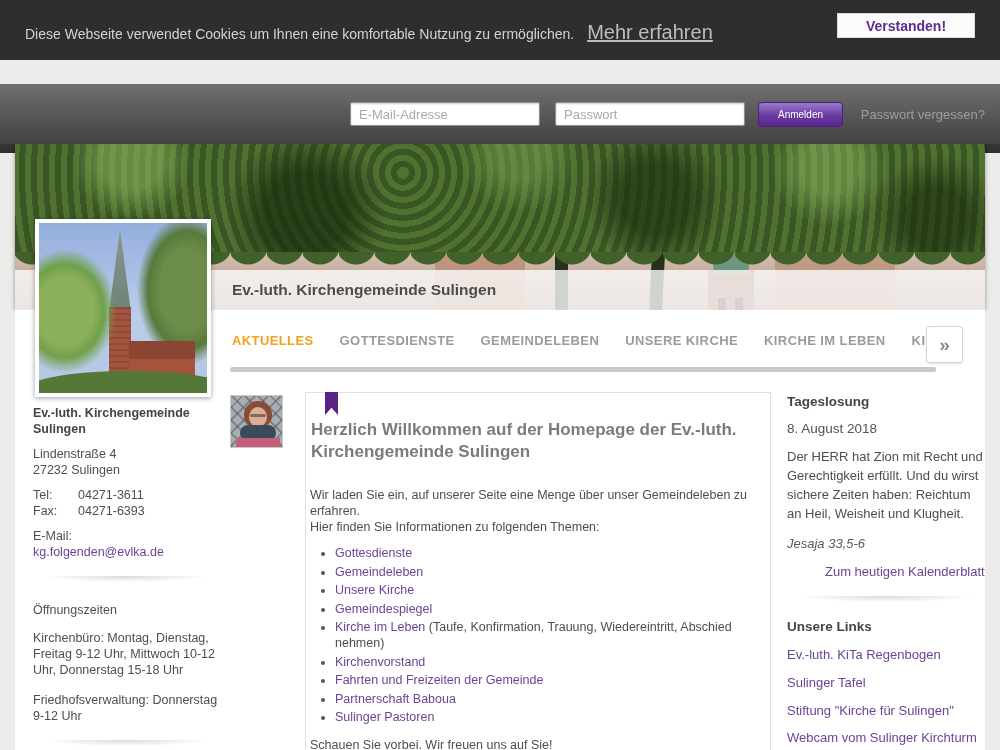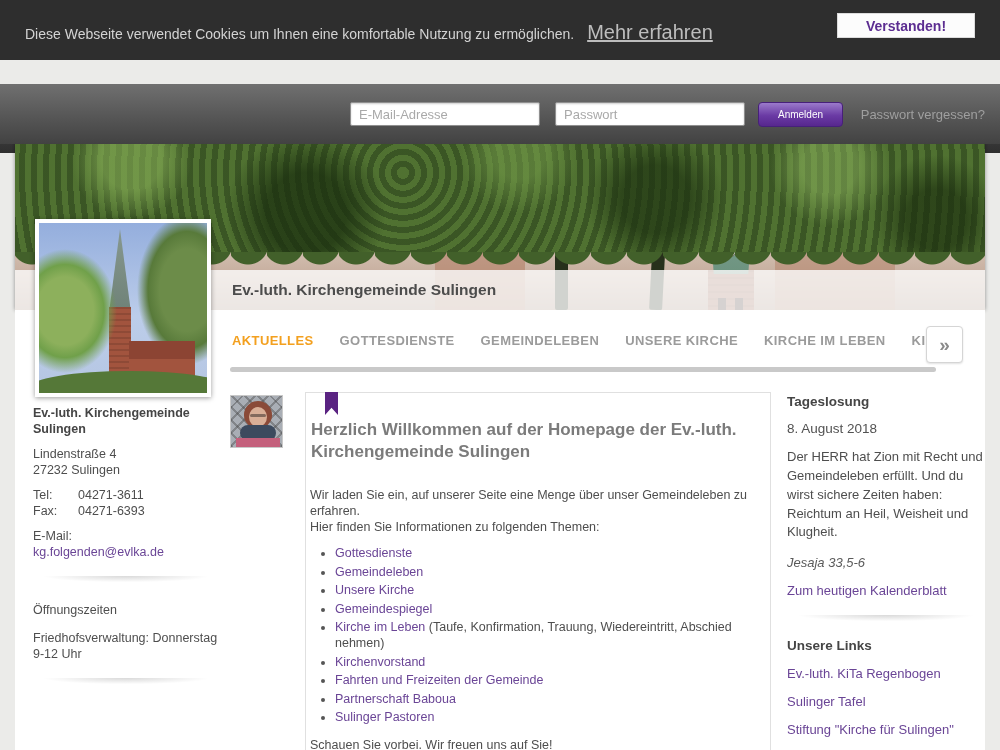--- a/index.html
+++ b/index.html
@@ -98,21 +98,21 @@
   .topics li { margin-bottom:2.5px; }
   .topics li::marker { color:#555; }
   .outro { margin-top:12px; }
 
   
   .right-col { position:absolute; left:772px; top:84px; width:198px; font-size:13px; color:#4e4e4e; }
   .aside-title { font-size:13.5px; font-weight:bold; color:#454545; margin-bottom:12px; }
   .losung-date { margin-bottom:12px; font-size:13.5px; color:#525252; }
   .losung-text { line-height:1.45; }
   .losung-source { font-style:italic; color:#5a5a5a; margin-top:13px; }
-  .losung-link { display:block; margin-top:13px; }
+  .losung-link { display:block; margin-top:13px;margin-left:38px; }
   .right-col .soft-divider { margin:17px -4px 15px -4px; }
   .aside-link { display:block; margin-bottom:10.5px; line-height:1.32; }
 
   
   .church-photo { position:absolute; left:35px; top:219px; width:176px; height:178px; background:#fff; padding:4px; box-shadow:0 1px 5px rgba(0,0,0,.4); z-index:20; }
   .cp-img { position:relative; width:100%; height:100%; overflow:hidden; background:linear-gradient(180deg,#94aedd 0%,#bccdea 55%,#b5c6e2 100%); }
   .cp-tree-left { position:absolute; left:-26px; top:26px; width:104px; height:124px; border-radius:50%; background:radial-gradient(closest-side,#8db05c 0 55%, #70a04a 75%, rgba(112,160,74,0) 100%); }
   .cp-tree-right { position:absolute; right:-30px; top:-8px; width:100px; height:150px; border-radius:50%; background:radial-gradient(closest-side,#6c8c49 0 55%, #587a3a 78%, rgba(88,122,58,0) 100%); }
   .cp-spire { position:absolute; left:66px; top:6px; width:30px; height:82px; background:linear-gradient(180deg,#87988f,#6f8278); clip-path:polygon(50% 0,86% 100%,14% 100%); }
   .cp-tower { position:absolute; left:70px; top:84px; width:22px; height:86px; background:#a2543e; background-image:repeating-linear-gradient(180deg, rgba(0,0,0,.12) 0 2px, transparent 2px 6px); }
@@ -188,20 +188,21 @@
       <div class="contact-row" data-interactable="false">
         <span class="contact-label" data-interactable="false">Fax:</span>
         <span data-interactable="false">04271-6393</span>
       </div>
       <div class="email-block" data-interactable="false">
         <div data-interactable="false">E-Mail:</div>
         <a class="purple" data-interactable="true">kg.folgenden@evlka.de</a>
       </div>
       <div class="soft-divider" data-interactable="false"></div>
       <div class="hours-title" data-interactable="false">Öffnungszeiten</div>
+      <p class="hours-p" data-interactable="false">Kirchenbüro: Montag, Dienstag, Freitag 9-12 Uhr, Mittwoch 10-12 Uhr, Donnerstag 15-18 Uhr</p>
       <p class="hours-p" data-interactable="false">Friedhofsverwaltung: Donnerstag 9-12 Uhr</p>
       <div class="soft-divider" data-interactable="false"></div>
 
     </aside>
 
     <div class="avatar" data-interactable="false">
       <div class="av-lattice" data-interactable="false"></div>
       <div class="av-hair" data-interactable="false"></div>
       <div class="av-face" data-interactable="false"></div>
       <div class="av-glasses" data-interactable="false"></div>
@@ -227,21 +228,21 @@
         <li data-interactable="false"><a class="purple" data-interactable="true">Partnerschaft Baboua</a><span data-interactable="false"></span></li>
         <li data-interactable="false"><a class="purple" data-interactable="true">Sulinger Pastoren</a><span data-interactable="false"></span></li>
       </ul>
       <p class="outro" data-interactable="false">Schauen Sie vorbei. Wir freuen uns auf Sie!</p>
 
     </section>
 
     <aside class="right-col" data-interactable="false">
       <div class="aside-title" data-interactable="false">Tageslosung</div>
       <div class="losung-date" data-interactable="false">8. August 2018</div>
-      <p class="losung-text" data-interactable="false">Der HERR hat Zion mit Recht und Gemeindeleben erfüllt. Und du wirst sichere Zeiten haben: Reichtum an Heil, Weisheit und Klugheit.</p>
+      <p class="losung-text" data-interactable="false">Der HERR hat Zion mit Recht und Gerechtigkeit erfüllt. Und du wirst sichere Zeiten haben: Reichtum an Heil, Weisheit und Klugheit.</p>
       <div class="losung-source" data-interactable="false">Jesaja 33,5-6</div>
       <a class="purple losung-link" data-interactable="true">Zum heutigen Kalenderblatt</a>
       <div class="soft-divider" data-interactable="false"></div>
       <div class="aside-title" data-interactable="false">Unsere Links</div>
       <a class="purple aside-link" data-interactable="true">Ev.-luth. KiTa Regenbogen</a>
       <a class="purple aside-link" data-interactable="true">Sulinger Tafel</a>
       <a class="purple aside-link" data-interactable="true">Stiftung "Kirche für Sulingen"</a>
       <a class="purple aside-link" data-interactable="true">Webcam vom Sulinger Kirchturm</a>
 
     </aside>

